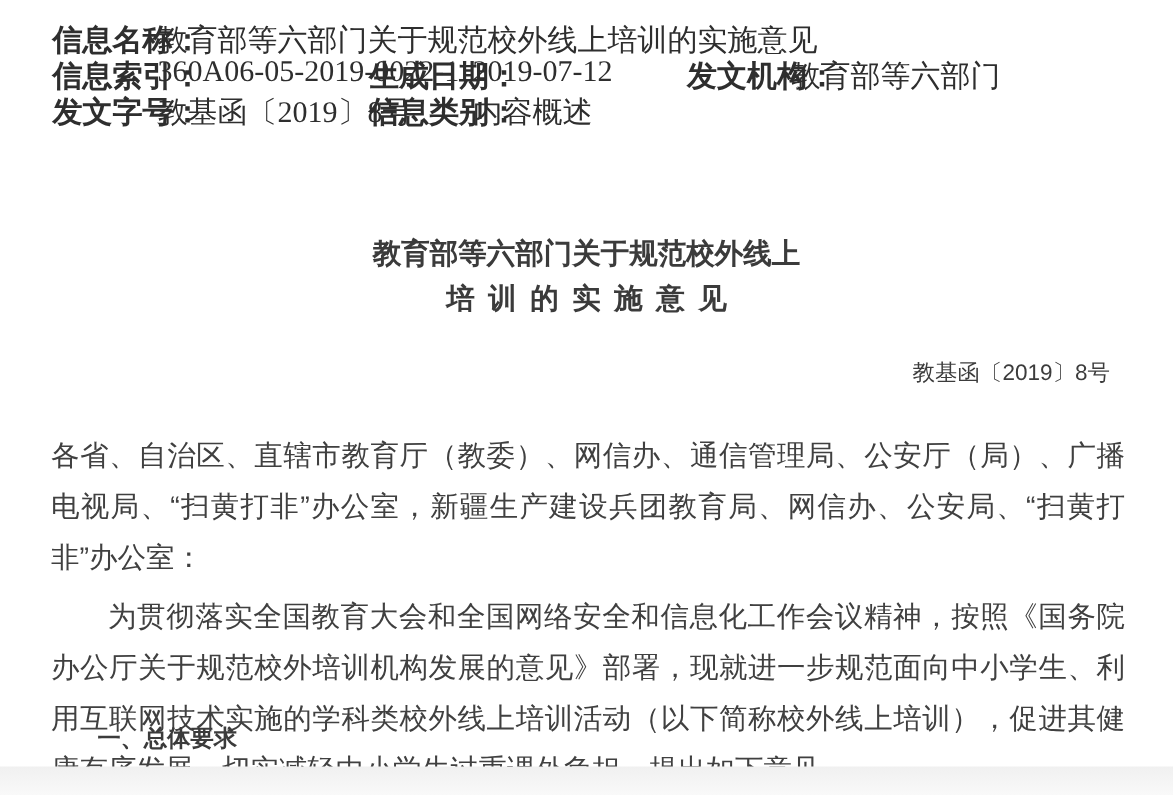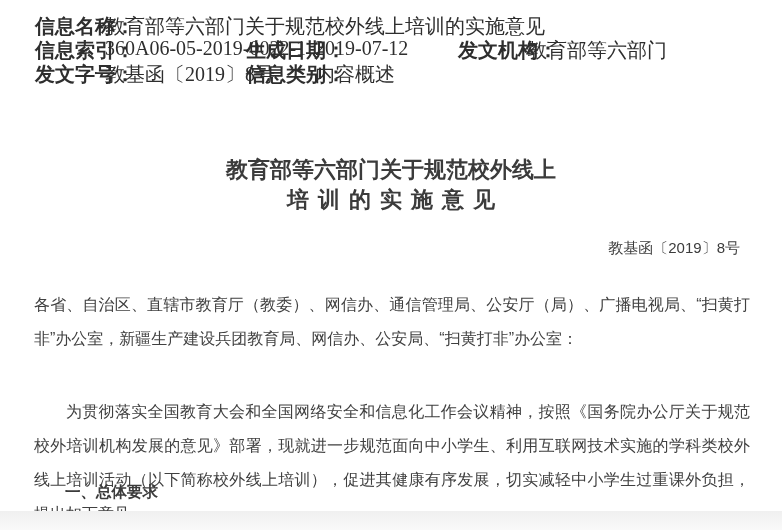--- a/index.html
+++ b/index.html
@@ -32,41 +32,41 @@
   .c2l { left: 246px; }
   .c2v { left: 315px; }
   .c3l { left: 458px; }
   .c3v { left: 527px; }
 
   
   .title {
     position: absolute;
     top: 155px; left: 0; right: 0;
     text-align: center;
-    font-size: 22px;
+    font-size: 19px;
     font-weight: bold;
     line-height: 30px;
     color: #3b3b3b;
   }
   .title .t2 { letter-spacing: 9px; margin-left: 9px; }
 
   
   .docnum {
     position: absolute;
     top: 239px; right: 42px;
     font-size: 15px;
     color: #3c3c3c;
   }
 
   
   .para {
     position: absolute;
     left: 34px;
     width: 716px;
-    font-size: 16px;
+    font-size: 19px;
     line-height: 34px;
     color: #404040;
     text-align: justify;
   }
   .p1 { top: 288px; }
   .p2 { top: 376px; text-indent: 2em; margin-top: 19px; }
   .section {
     position: absolute;
     top: 482px; left: 34px;
     width: 716px;

